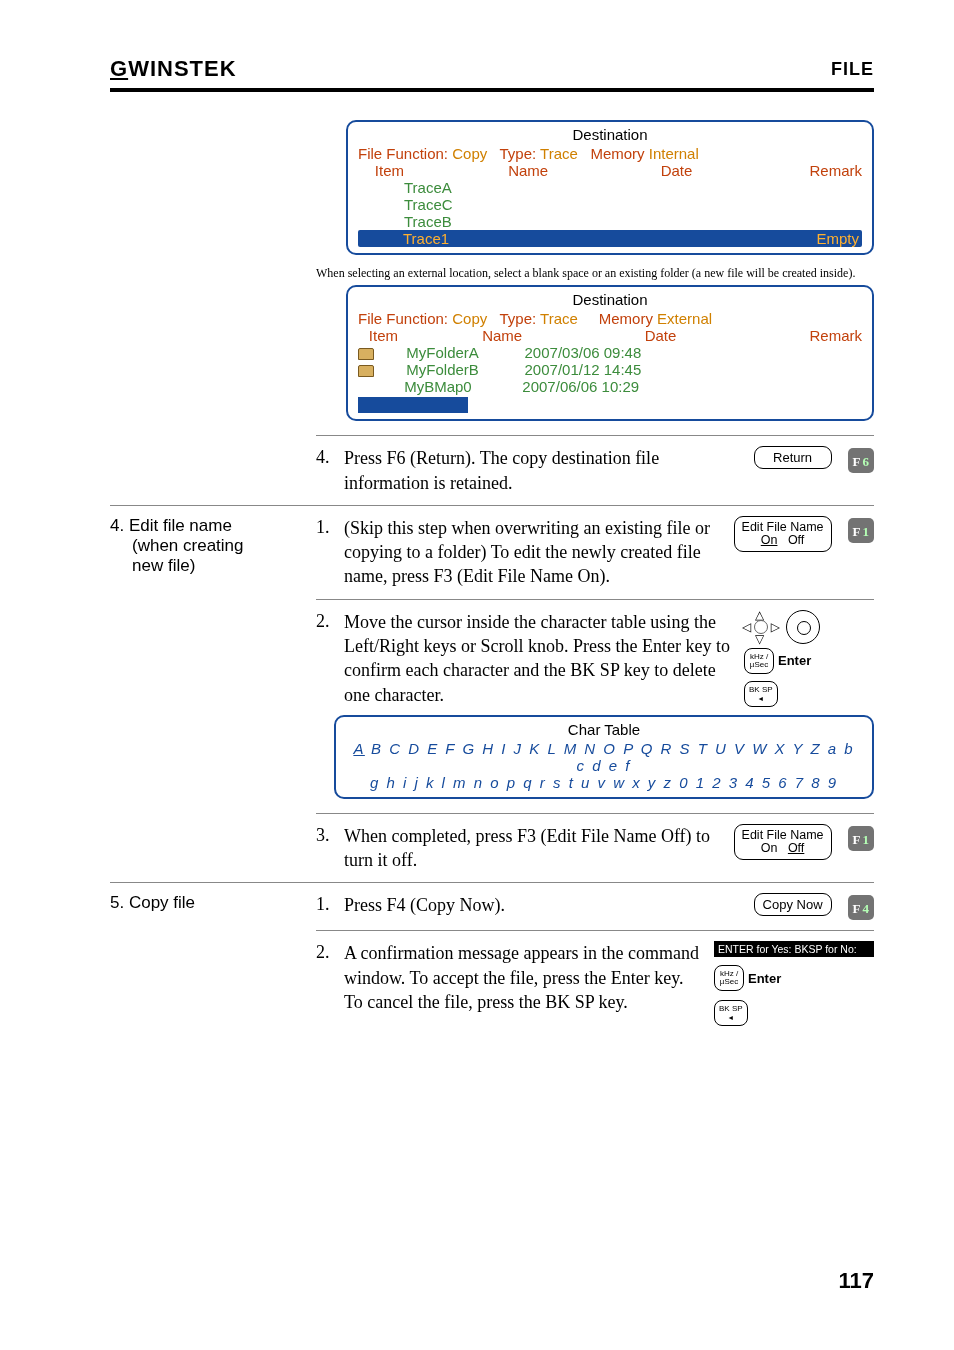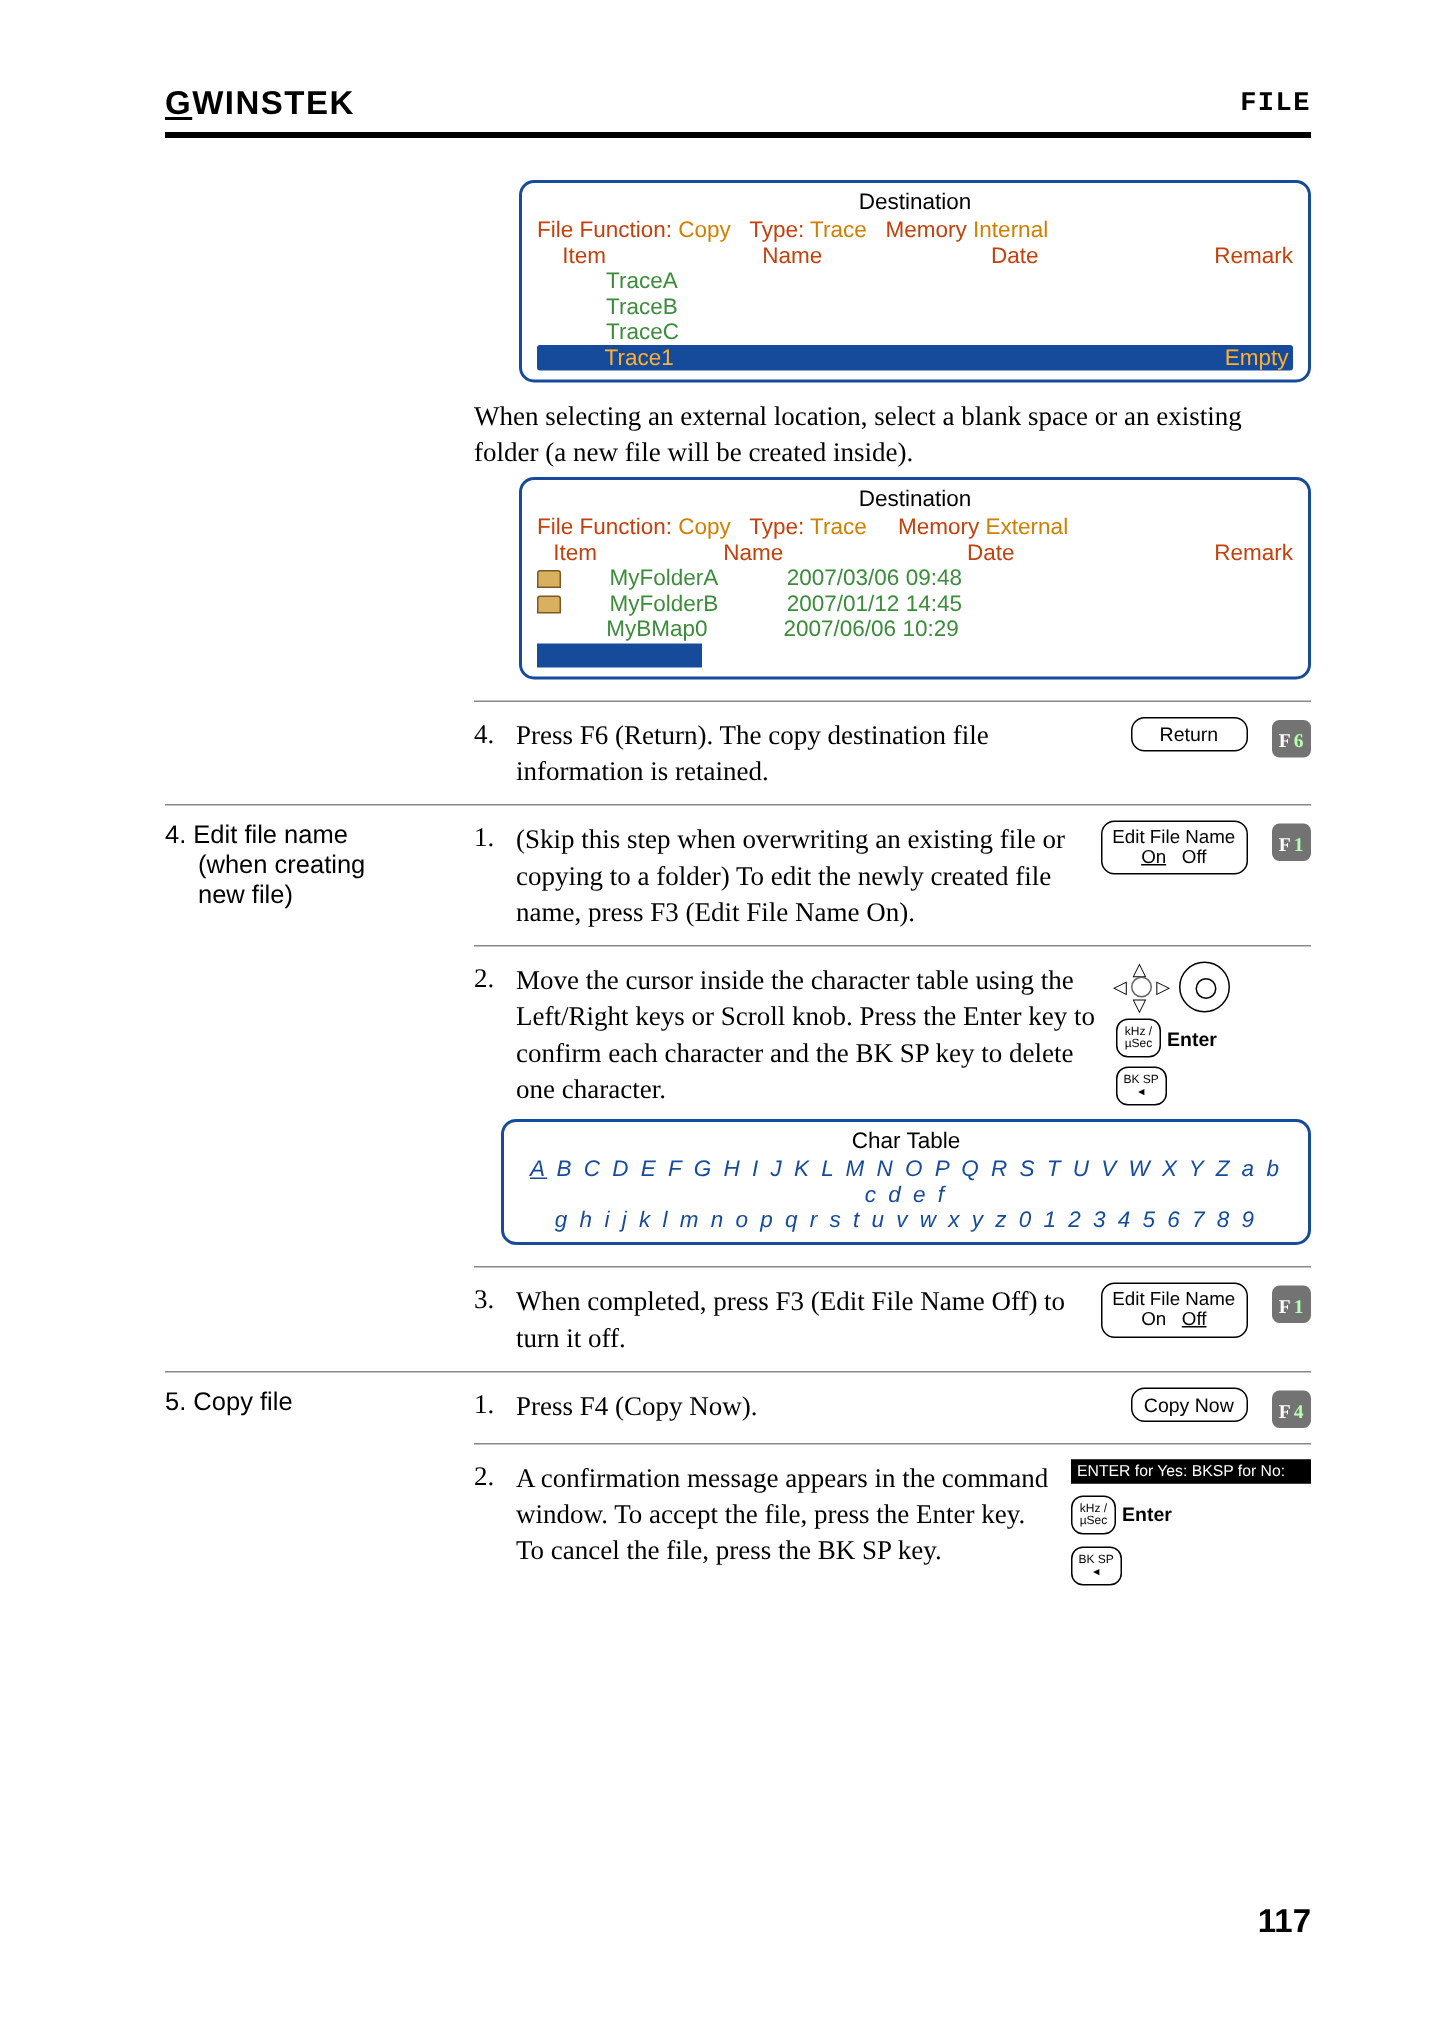--- a/index.html
+++ b/index.html
@@ -18,21 +18,21 @@
     padding: 56px 80px 6px 110px;
   }
   .logo {
     font-family: Arial, sans-serif;
     font-weight: 900;
     font-size: 22px;
     letter-spacing: 1px;
   }
   .logo-g { text-decoration: underline; }
   .page-label {
-    font-family: Liberation Mono, monospace;
+    font-family: Liberation Sans, sans-serif;
     font-weight: bold;
     font-size: 18px;
     letter-spacing: 1px;
   }
   .hr-top {
     height: 4px;
     background: #000;
     margin: 0 80px 0 110px;
   }
   .content {
@@ -221,31 +221,31 @@
           <span class="blue">Memory</span>
           <span class="amber">Internal</span>
         </div>
         <div class="ui-line">
           <span class="blue" style="display:inline-block;width:46px">Item</span>
           <span class="blue" style="display:inline-block;width:140px">Name</span>
           <span class="blue" style="display:inline-block;width:140px">Date</span>
           <span class="blue" style="float:right">Remark</span>
         </div>
         <div class="ui-line"><span style="display:inline-block;width:46px"></span><span class="green">TraceA</span></div>
+        <div class="ui-line"><span style="display:inline-block;width:46px"></span><span class="green">TraceC</span></div>
         <div class="ui-line"><span style="display:inline-block;width:46px"></span><span class="green">TraceB</span></div>
-        <div class="ui-line"><span style="display:inline-block;width:46px"></span><span class="green">TraceC</span></div>
         <div class="ui-line">
           <span class="highlight-row" style="width:100%;display:flex;justify-content:space-between;align-items:flex-end;">
             <span><span style="display:inline-block;width:42px"></span><span class="amber">Trace1</span></span>
             <span class="amber">Empty</span>
           </span>
         </div>
       </div>
 
-      <div style="font-size:18px;line-height:1.35;margin:10px 0 0 0;">When selecting an external location, select a blank space or an existing folder (a new file will be created inside).</div>
+      <div style="font-size:12px;line-height:1.35;margin:10px 0 0 0;">When selecting an external location, select a blank space or an existing folder (a new file will be created inside).</div>
 
       <div class="ui-box">
         <div class="ui-title">Destination</div>
         <div class="ui-line">
           <span class="blue">File Function:</span>
           <span class="amber">Copy</span>&nbsp;&nbsp;
           <span class="blue">Type:</span>
           <span class="amber">Trace</span>&nbsp;&nbsp;&nbsp;&nbsp;
           <span class="blue">Memory</span>
           <span class="amber">External</span>

